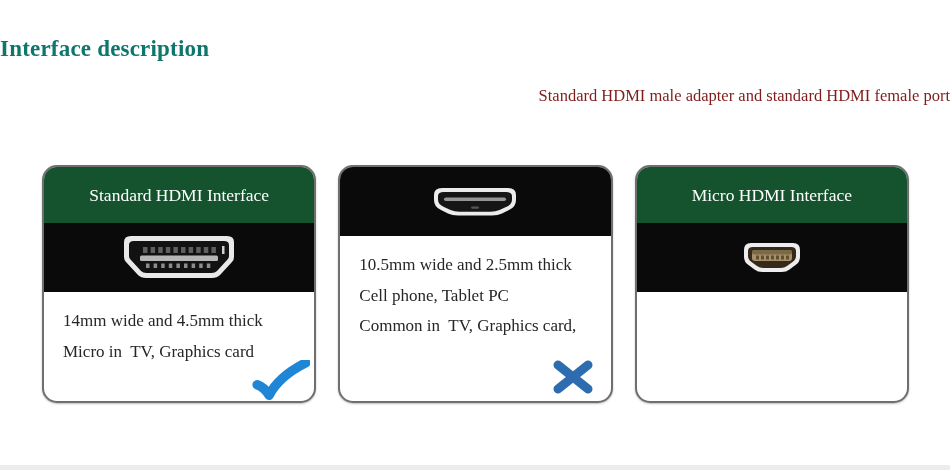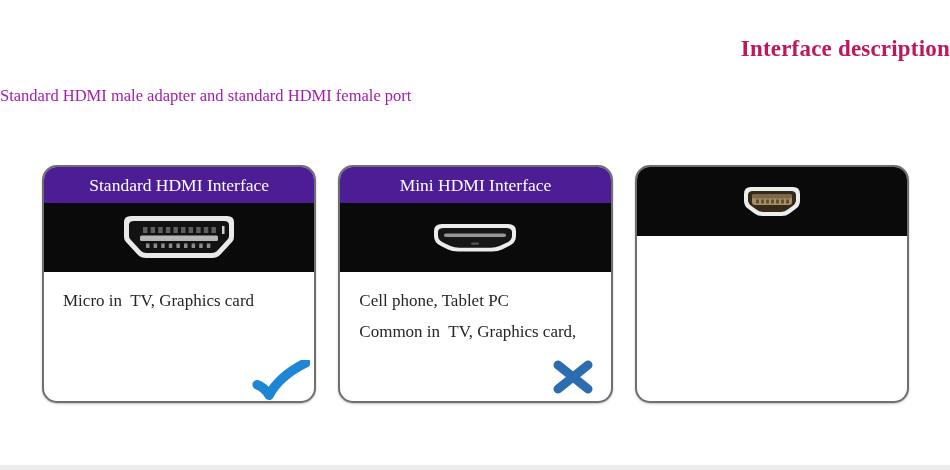--- a/index.html
+++ b/index.html
@@ -1,38 +1,38 @@
 <!DOCTYPE html>
 <html><head>
 <meta charset="utf-8">
 <style>
   html,body{margin:0;padding:0;}
   body{
     width:950px;height:470px;position:relative;background:#ffffff;
     font-family:"Liberation Serif","DejaVu Serif",serif;overflow:hidden;
   }
   .page-title{
-    position:absolute;top:36px;left:0;width:100%;text-align:right;
-    font-size:23px;font-weight:bold;color:#be185d;letter-spacing:0.2px;
+    position:absolute;top:36px;left:0;width:100%;text-align:left;
+    font-size:23px;font-weight:bold;color:#0f766e;letter-spacing:0.2px;
   }
   .page-subtitle{
-    position:absolute;top:86px;left:0;width:100%;text-align:left;
-    font-size:16.5px;font-weight:normal;color:#a21caf;
+    position:absolute;top:86px;left:0;width:100%;text-align:right;
+    font-size:16.5px;font-weight:normal;color:#7f1d1d;
   }
   .cards{
     position:absolute;left:42px;top:165px;width:867px;height:238px;
     display:flex;gap:22px;
   }
   .card{
     flex:1;border:2px solid #6f6f6f;border-radius:15px;overflow:hidden;
     display:flex;flex-direction:column;background:#ffffff;box-sizing:border-box;
     box-shadow:0 1px 2px rgba(0,0,0,0.25);
   }
   .card-header{
-    height:36px;background:#4c1d95;color:#ffffff;display:flex;
+    height:56px;background:#14532d;color:#ffffff;display:flex;
     align-items:center;justify-content:center;font-size:17.5px;flex:0 0 auto;
   }
   .card-photo{
     height:69px;background:#0a0a0a;display:flex;align-items:center;
     justify-content:center;flex:0 0 auto;
   }
   .card-body{
     flex:1;position:relative;padding:14px 12px 0 19px;
     font-size:17px;color:#262626;
   }
@@ -79,47 +79,49 @@
           <rect x="56.4" y="31.5" width="3.5" height="4.5"></rect>
             <rect x="64.0" y="31.5" width="3.5" height="4.5"></rect>
           <rect x="71.6" y="31.5" width="3.5" height="4.5"></rect>
             <rect x="79.2" y="31.5" width="3.5" height="4.5"></rect>
           <rect x="86.8" y="31.5" width="3.5" height="4.5"></rect>
         </g>
         <rect x="102" y="14" width="2.5" height="8" fill="#cfcfcf"></rect>
       </svg>
     </div>
     <div class="card-body">
+      <span class="spec-line">14mm wide and 4.5mm thick</span>
       <span class="spec-line">Micro in  TV, Graphics card</span>
       <svg class="mark mark-check" viewBox="0 0 60 42">
         <path d="M5,26 Q13,29 17.5,37 Q28,17 56,3" fill="none" stroke="#1e86d4" stroke-width="10" stroke-linecap="round" stroke-linejoin="round"></path>
       </svg>
     </div>
   </div>
 
   <div class="card">
-    <div class="card-header">Mini HDMI Interface</div>
     <div class="card-photo">
       <svg width="88" height="34" viewBox="0 0 88 34">
         <path d="M11,3 H77 Q85,3 85,10 V15 Q85,22 78,25 L71,28.5 Q67,30.5 61,30.5 H27 Q21,30.5 17,28.5 L10,25 Q3,22 3,15 V10 Q3,3 11,3 Z" fill="#ececec"></path>
         <path d="M13,7 H75 Q81,7 81,11 V14.5 Q81,19.5 75,22 L68.5,25 Q64.5,26.8 59.5,26.8 H28.5 Q23.5,26.8 19.5,25 L13,22 Q7,19.5 7,14.5 V11 Q7,7 13,7 Z" fill="#161616"></path>
         <rect x="13" y="12.5" width="62" height="3.6" rx="1.8" fill="#969696"></rect>
         <rect x="40" y="21.5" width="8" height="2.2" rx="1.1" fill="#555555"></rect>
       </svg>
     </div>
     <div class="card-body">
+      <span class="spec-line">10.5mm wide and 2.5mm thick</span>
       <span class="spec-line">Cell phone, Tablet PC</span>
       <span class="spec-line">Common in  TV, Graphics card,</span>
       <svg class="mark mark-cross" viewBox="0 0 42 34">
         <path d="M6,5 L36,29 M36,5 L6,29" fill="none" stroke="#2e6cb0" stroke-width="9" stroke-linecap="round"></path>
       </svg>
     </div>
   </div>
 
   <div class="card">
+    <div class="card-header">Micro HDMI Interface</div>
     <div class="card-photo">
       <svg width="62" height="36" viewBox="0 0 62 36">
         <path d="M10,3 H52 Q59,3 59,10 V17 Q59,22 54.5,25 L48.5,29.5 Q45.5,32 40.5,32 H21.5 Q16.5,32 13.5,29.5 L7.5,25 Q3,22 3,17 V10 Q3,3 10,3 Z" fill="#ededed"></path>
         <path d="M12,7 H50 Q55,7 55,11 V16 Q55,19.5 51.5,22 L46,26 Q43.5,28 39.5,28 H22.5 Q18.5,28 16,26 L10.5,22 Q7,19.5 7,16 V11 Q7,7 12,7 Z" fill="#35291a"></path>
         <rect x="11" y="10" width="40" height="11" rx="3" fill="#a8916a"></rect>
         <rect x="11" y="10" width="40" height="4.5" rx="2" fill="#7c6947"></rect>
         <g fill="#60502f">
           <rect x="15" y="15.5" width="3" height="4"></rect>
             <rect x="20" y="15.5" width="3" height="4"></rect>
           <rect x="25" y="15.5" width="3" height="4"></rect>

